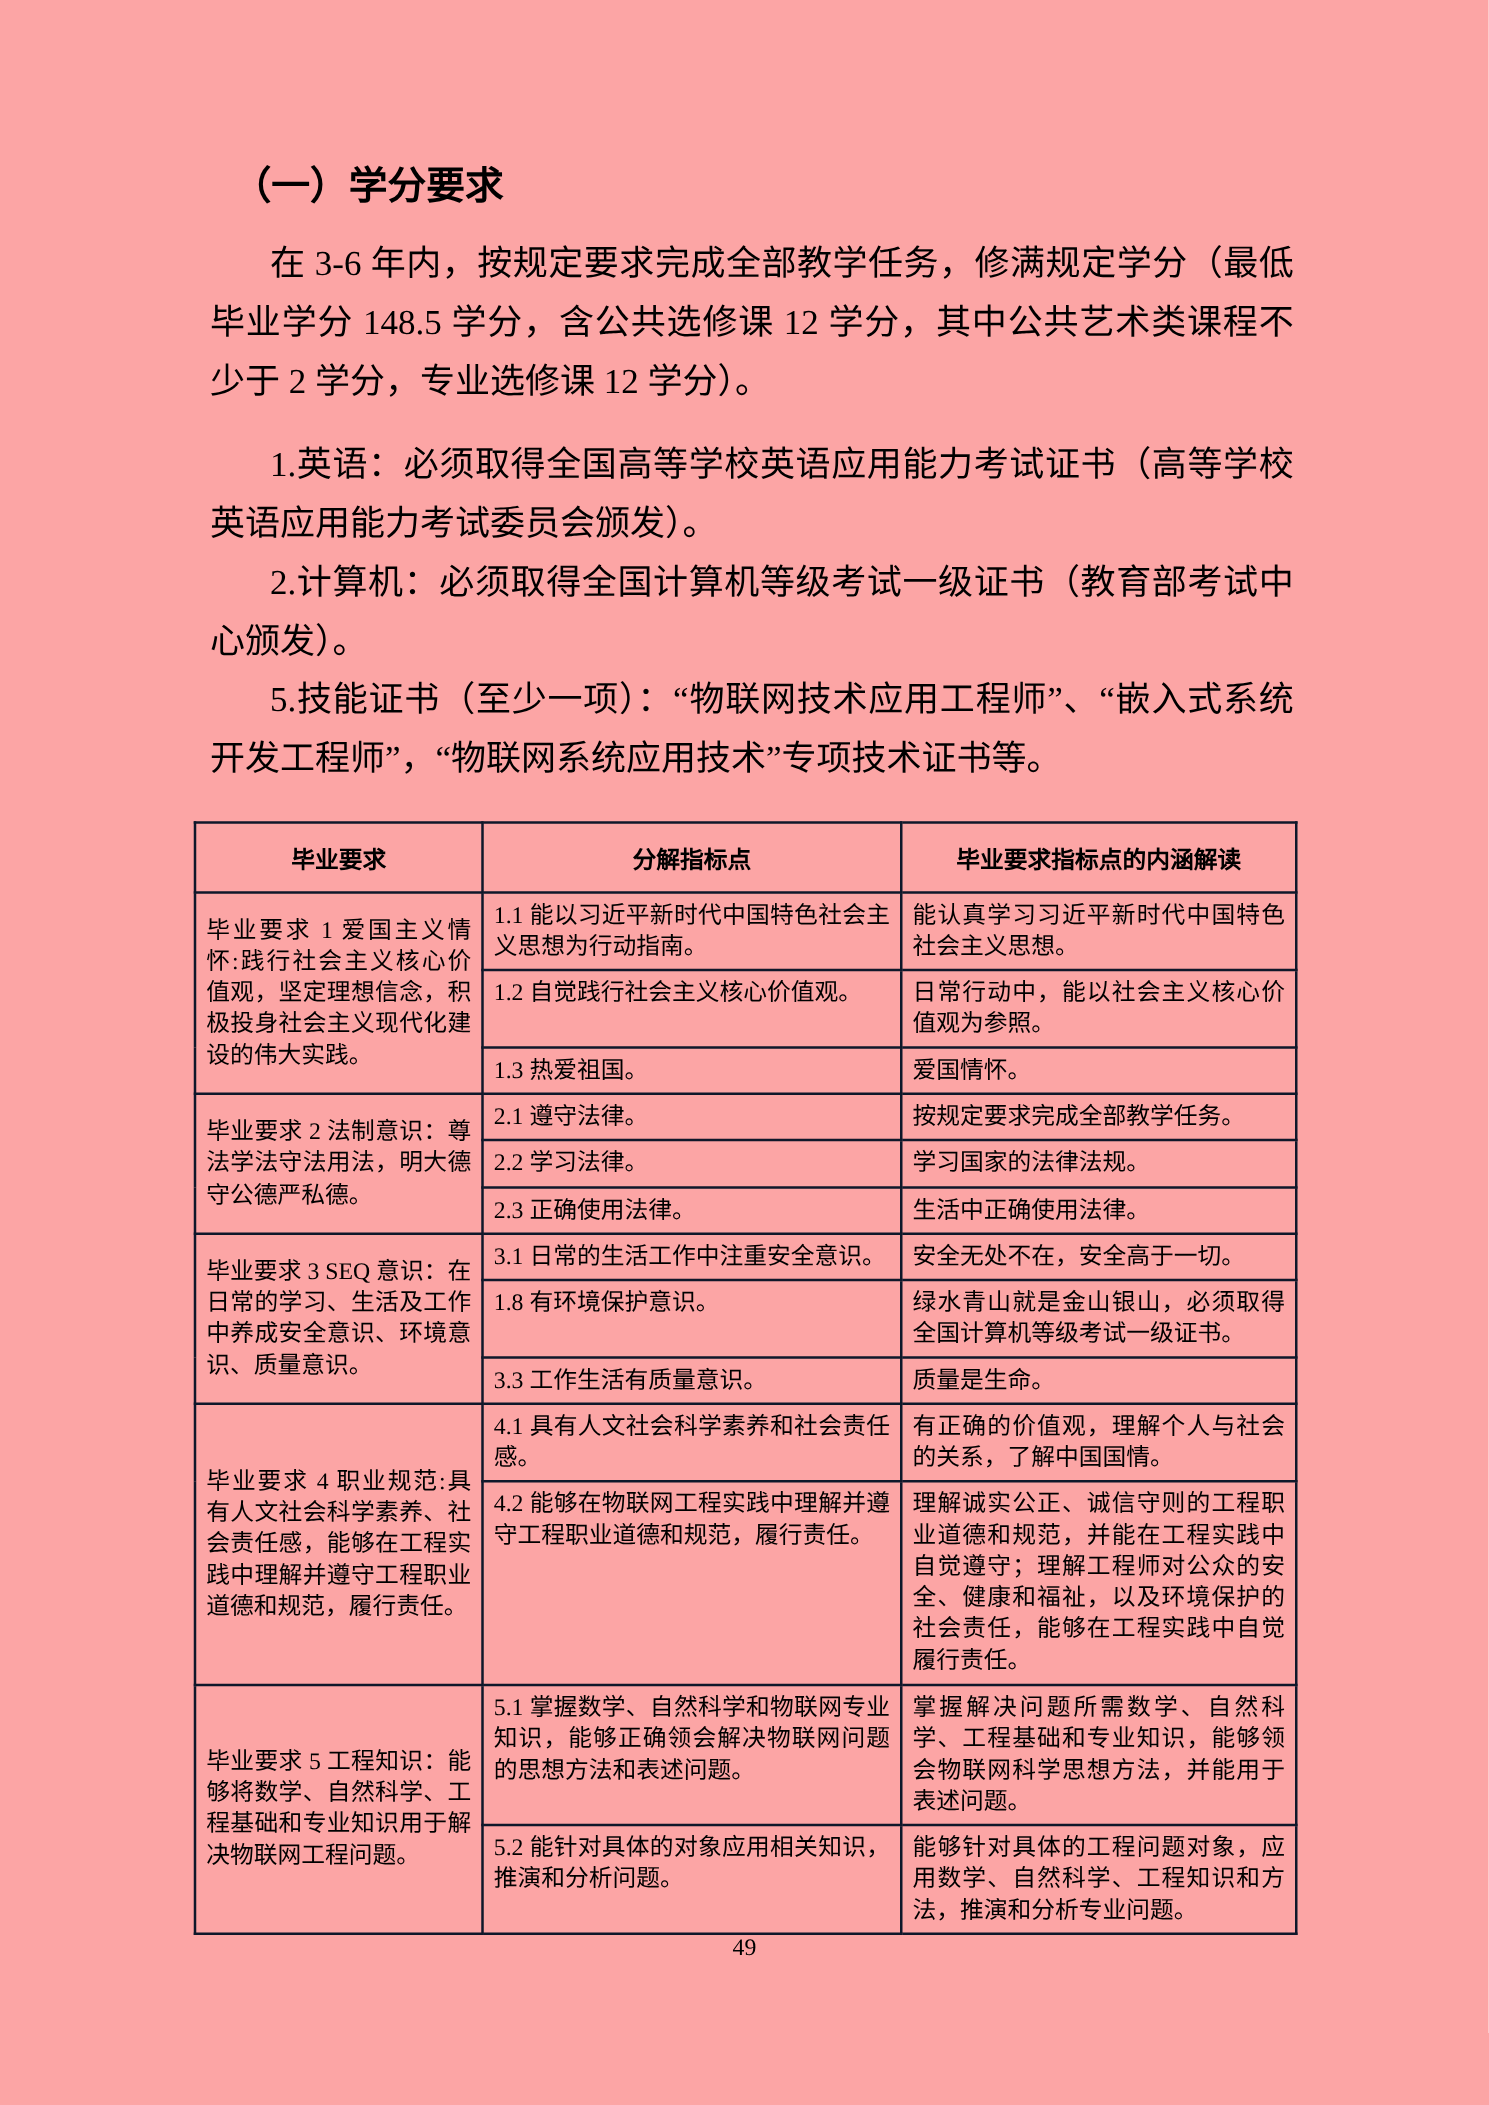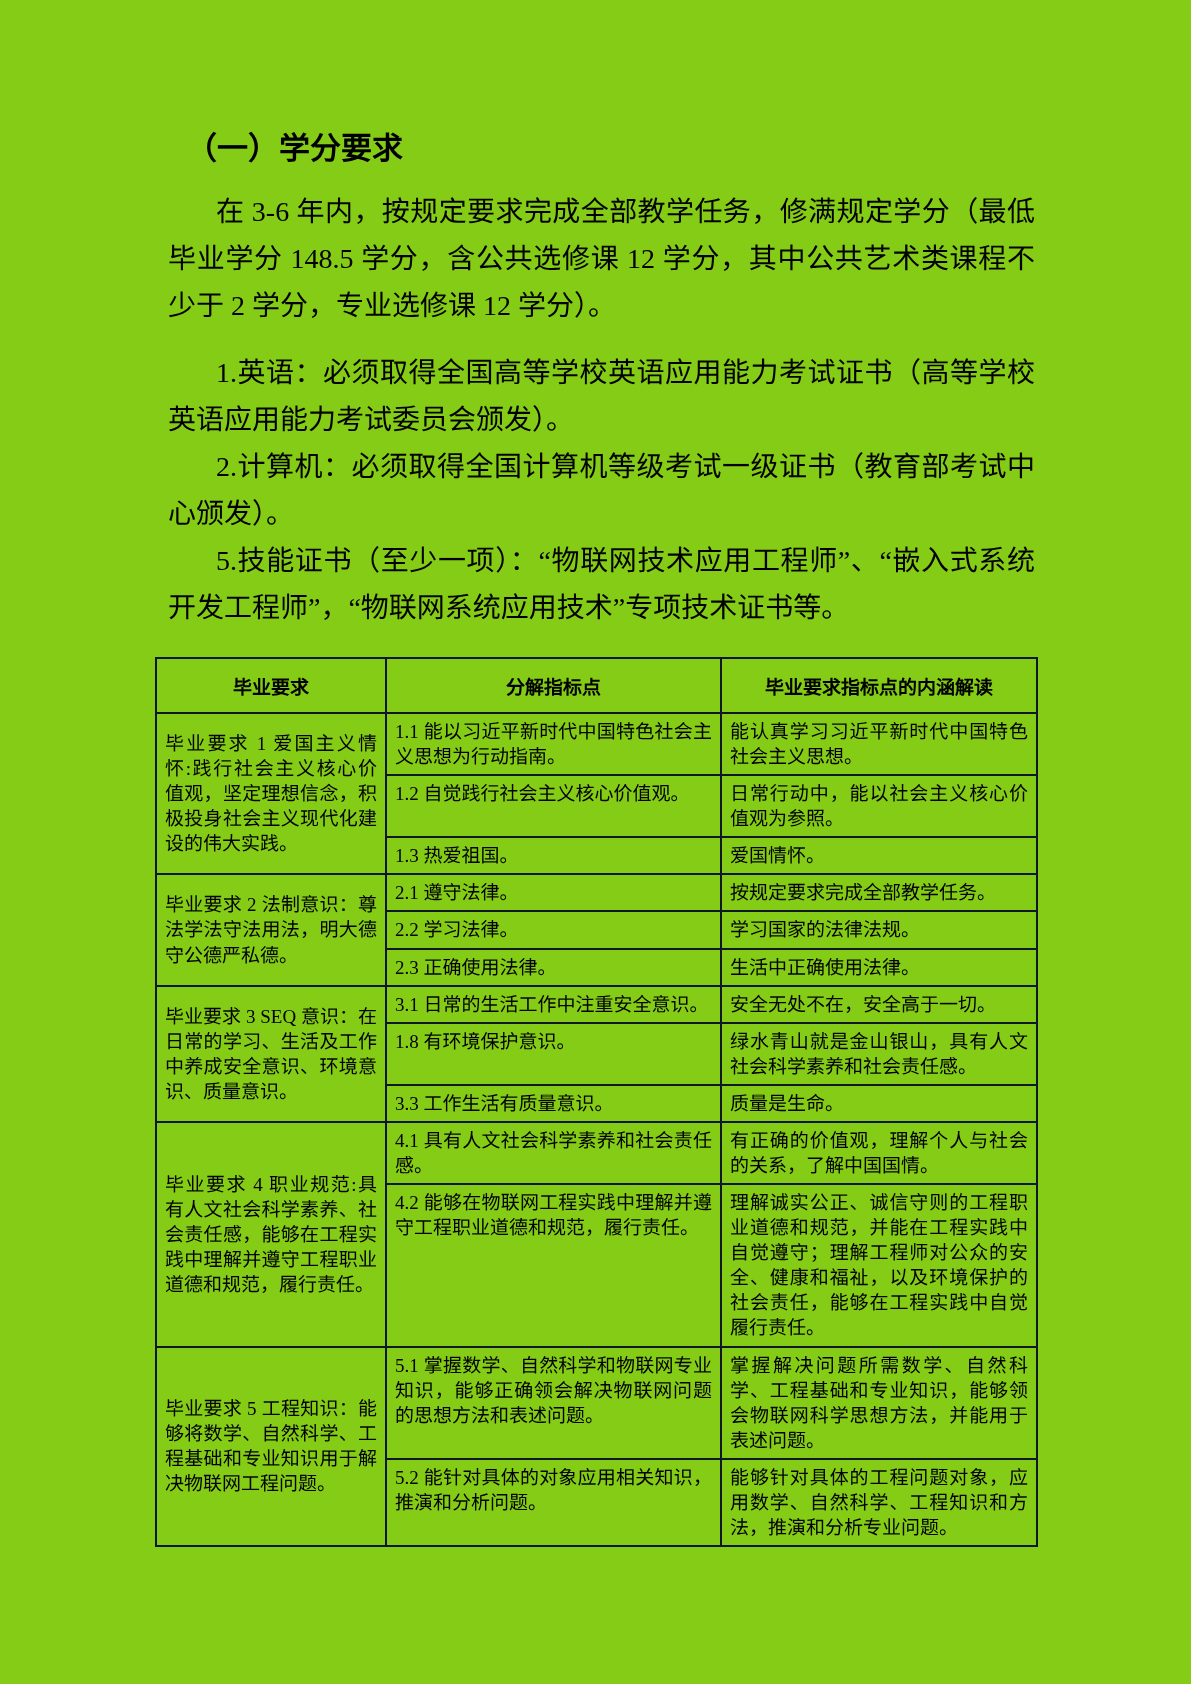--- a/index.html
+++ b/index.html
@@ -1,20 +1,20 @@
 <!DOCTYPE html>
 <html lang="zh-CN"><head>
 <meta charset="utf-8">
 <style>
   html, body { margin: 0; padding: 0; background: #ffffff; }
   .page {
     position: relative;
     width: 1191px;
     height: 1684px;
-    background: #84cc16;
+    background: #fca5a5;
     color: #000000;
     font-family: "Liberation Serif", "DejaVu Serif", serif;
     overflow: hidden;
   }
   .content {
     padding-left: 168px;
     padding-right: 156px;
   }
   h2.sec {
     margin: 0;
@@ -132,21 +132,21 @@
         <td>生活中正确使用法律。</td>
       </tr>
 
       <tr>
         <td class="req" rowspan="3">毕业要求 3 SEQ 意识：在日常的学习、生活及工作中养成安全意识、环境意识、质量意识。</td>
         <td>3.1 日常的生活工作中注重安全意识。</td>
         <td>安全无处不在，安全高于一切。</td>
       </tr>
       <tr>
         <td>1.8 有环境保护意识。</td>
-        <td>绿水青山就是金山银山，具有人文社会科学素养和社会责任感。</td>
+        <td>绿水青山就是金山银山，必须取得全国计算机等级考试一级证书。</td>
       </tr>
       <tr>
         <td>3.3 工作生活有质量意识。</td>
         <td>质量是生命。</td>
       </tr>
 
       <tr>
         <td class="req" rowspan="2">毕业要求 4 职业规范:具有人文社会科学素养、社会责任感，能够在工程实践中理解并遵守工程职业道德和规范，履行责任。</td>
         <td>4.1 具有人文社会科学素养和社会责任感。</td>
         <td>有正确的价值观，理解个人与社会的关系，了解中国国情。</td>
@@ -161,13 +161,14 @@
         <td>5.1 掌握数学、自然科学和物联网专业知识，能够正确领会解决物联网问题的思想方法和表述问题。</td>
         <td>掌握解决问题所需数学、自然科学、工程基础和专业知识，能够领会物联网科学思想方法，并能用于表述问题。</td>
       </tr>
       <tr>
         <td>5.2 能针对具体的对象应用相关知识，推演和分析问题。</td>
         <td>能够针对具体的工程问题对象，应用数学、自然科学、工程知识和方法，推演和分析专业问题。</td>
       </tr>
     </tbody>
   </table>
 
+  <div class="pageno">49</div>
 </div>
 
 </body></html>

